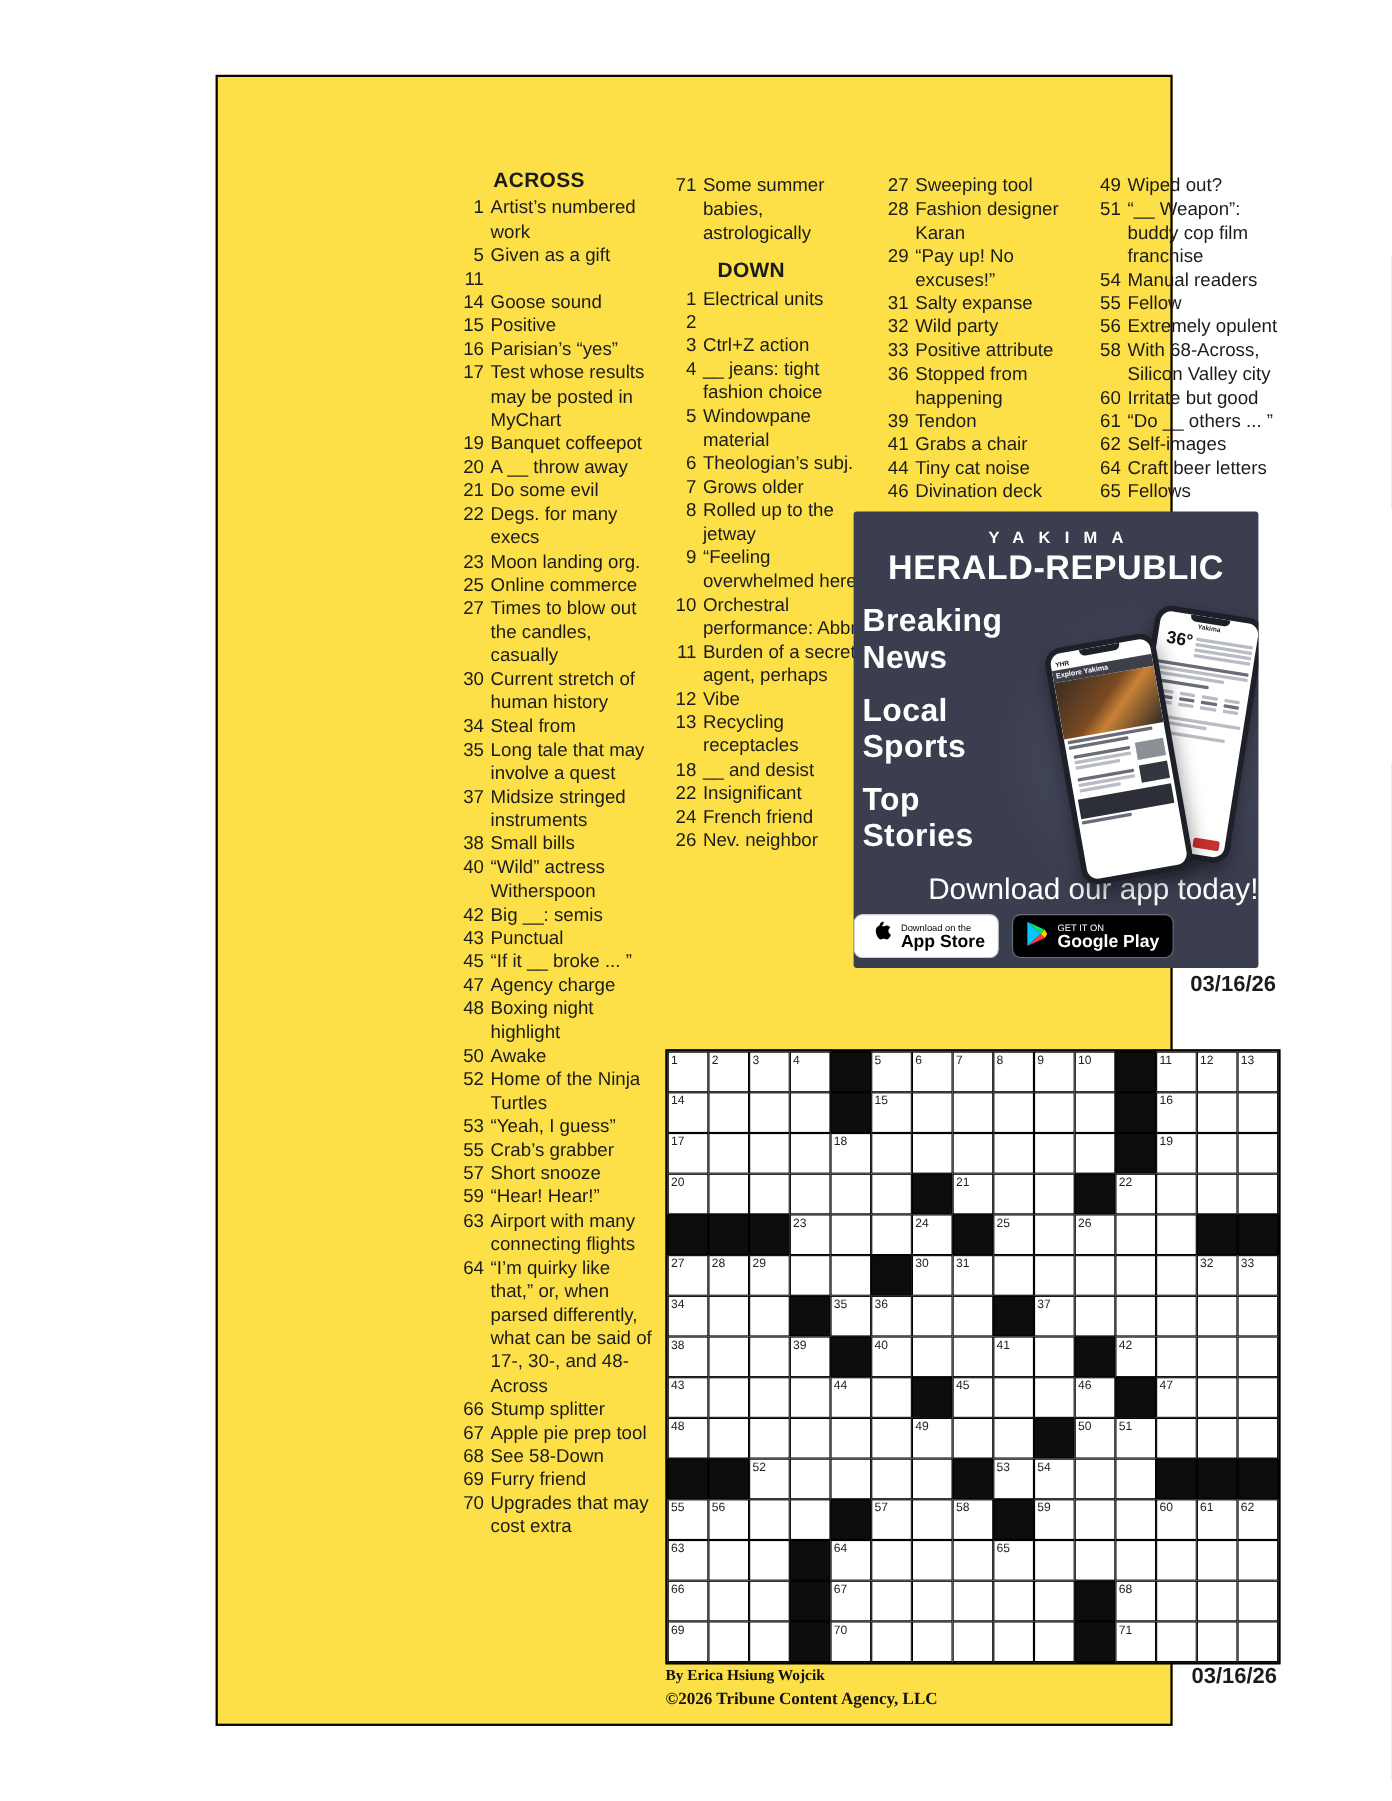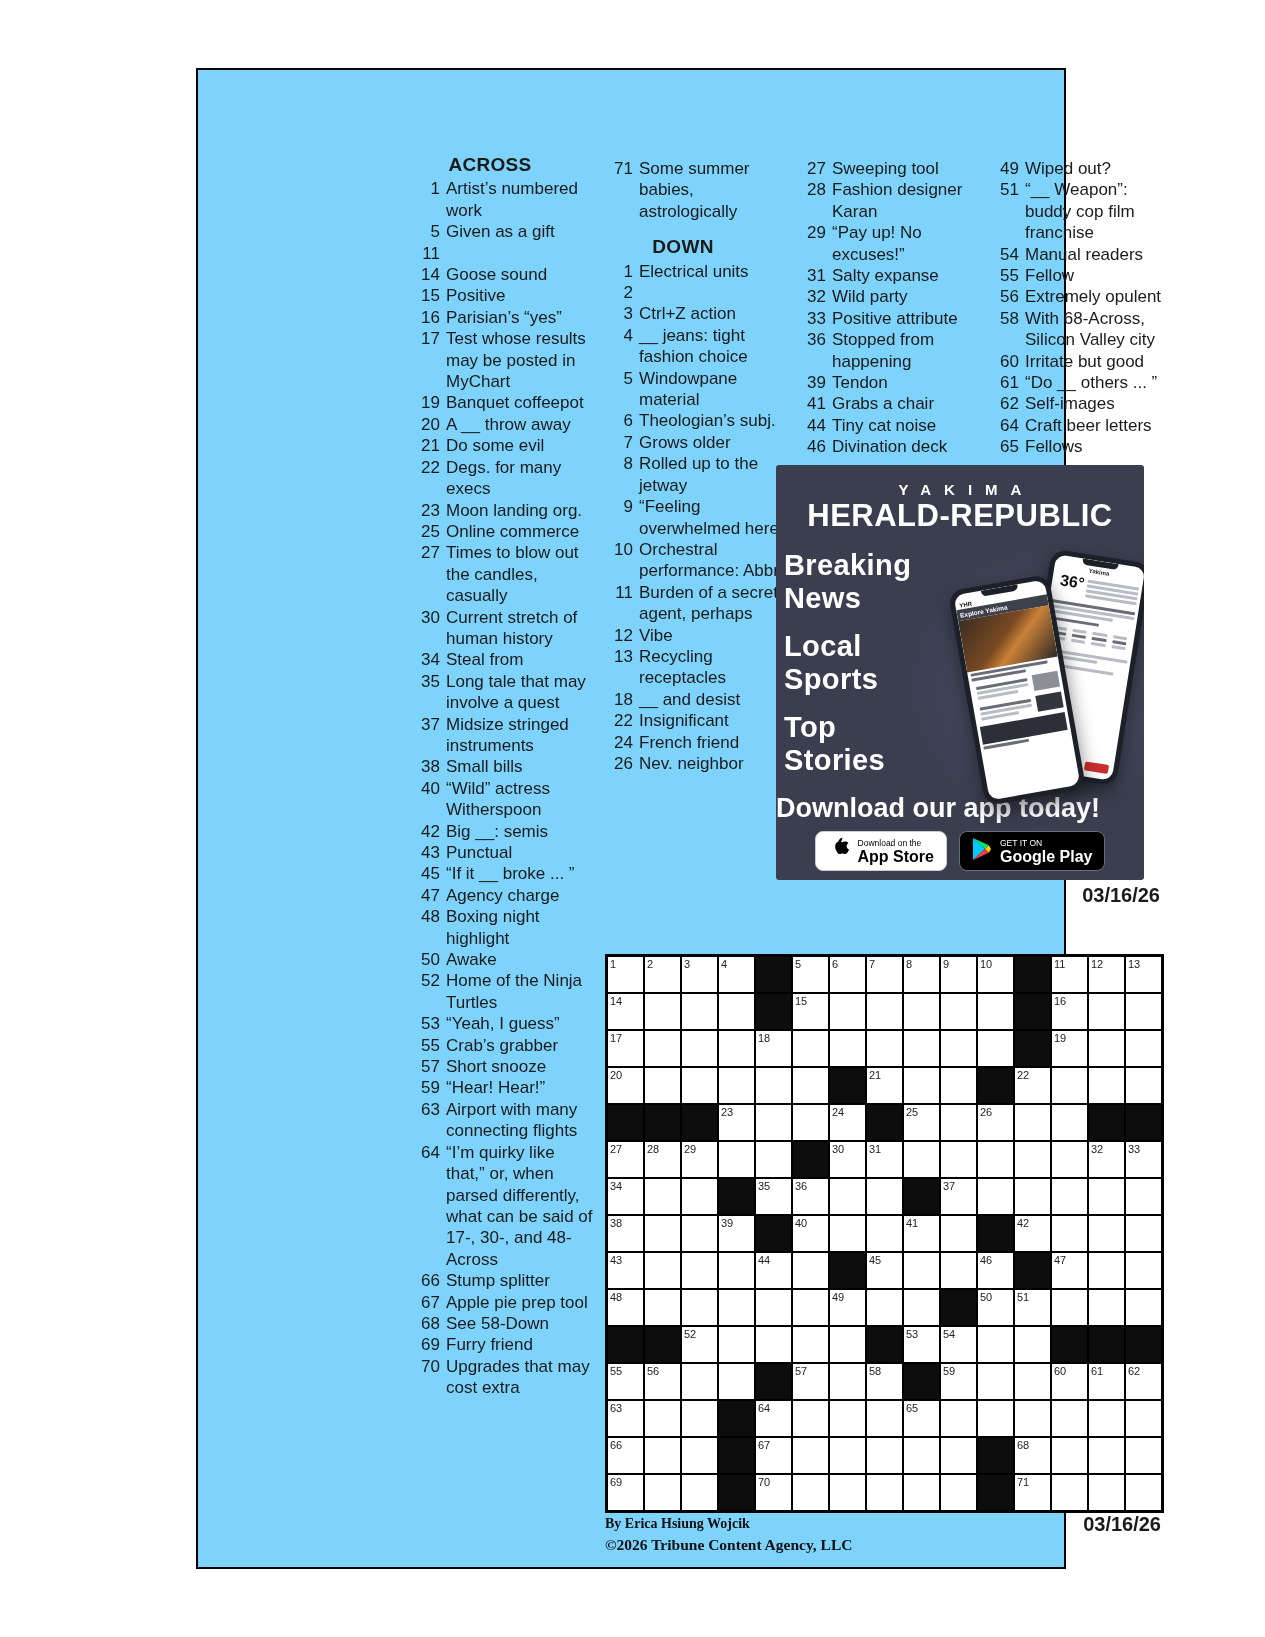--- a/index.html
+++ b/index.html
@@ -2,21 +2,21 @@
 <html><head>
 <meta charset="utf-8">
 <style>
   html,body{margin:0;padding:0;}
   body{
     width:1265px;height:1637px;position:relative;background:#ffffff;
     font-family:"Liberation Sans", sans-serif;color:#1b1b1b;overflow:hidden;
   }
   .frame{
     position:absolute;left:196px;top:68px;width:866px;height:1497px;
-    border:2px solid #000;background:#7dd3fc;
+    border:2px solid #000;background:#fde047;
   }
   
   .clue-col{position:absolute;width:186px;font-size:17px;line-height:21.4px;}
   #clue-col-1{left:212px;top:84px;}
   #clue-col-2{left:405px;top:88px;}
   #clue-col-3{left:598px;top:88px;}
   #clue-col-4{left:791px;top:88px;}
   .clue-header{font-weight:bold;font-size:19px;text-align:center;width:160px;margin:14px 0 3px 0;letter-spacing:.3px;}
   #clue-col-1 .clue-header{margin-top:0;}
   .clue{display:flex;align-items:flex-start;}
@@ -28,22 +28,22 @@
     background:#3a3e4f;border-radius:3px;overflow:hidden;color:#fff;
   }
   .ad-glow{position:absolute;left:130px;top:80px;width:280px;height:280px;border-radius:50%;
     background:radial-gradient(circle,#4d5268 0%,rgba(77,82,104,0) 70%);}
   .ad-kicker{position:absolute;left:0;top:16px;width:100%;text-align:center;
     font-size:15px;letter-spacing:13px;text-indent:13px;font-weight:bold;}
   .ad-title{position:absolute;left:0;top:33px;width:100%;text-align:center;
     font-size:31px;font-weight:bold;letter-spacing:.5px;}
   .ad-features{position:absolute;left:8px;top:84px;}
   .feature{white-space:pre-line;font-size:29px;font-weight:bold;line-height:33px;margin-bottom:15px;letter-spacing:.4px;}
-  .ad-cta{position:absolute;left:0;top:328px;width:100%;text-align:left;font-size:27px;font-weight:bold;}
-  .badges{position:absolute;left:0;top:366px;width:100%;display:flex;justify-content:center;gap:12px;}
+  .ad-cta{position:absolute;left:0;top:328px;width:100%;text-align:right;font-size:27px;font-weight:normal;}
+  .badges{position:absolute;left:0;top:366px;width:100%;display:flex;gap:12px;}
   .badge{height:40px;border-radius:8px;display:flex;align-items:center;padding:0 12px;gap:8px;box-sizing:border-box;}
   .badge .b1{font-size:8.5px;line-height:10px;}
   .badge .b2{font-size:16px;font-weight:bold;line-height:17px;}
   .badge-apple{background:#fff;color:#000;border:1px solid #ccc;}
   .badge-gplay{background:#000;color:#fff;border:1px solid #6a6d7a;}
   
   .phone{position:absolute;background:#1d2029;border-radius:15px;padding:5px;box-shadow:0 8px 18px rgba(0,0,0,.45);}
   .phone-a{left:190px;top:116px;width:92px;height:208px;transform:rotate(-10deg);z-index:3;}
   .phone-b{left:258px;top:90px;width:90px;height:215px;transform:rotate(9deg);z-index:2;}
   .screen{width:100%;height:100%;background:#fff;border-radius:10px;overflow:hidden;position:relative;}

